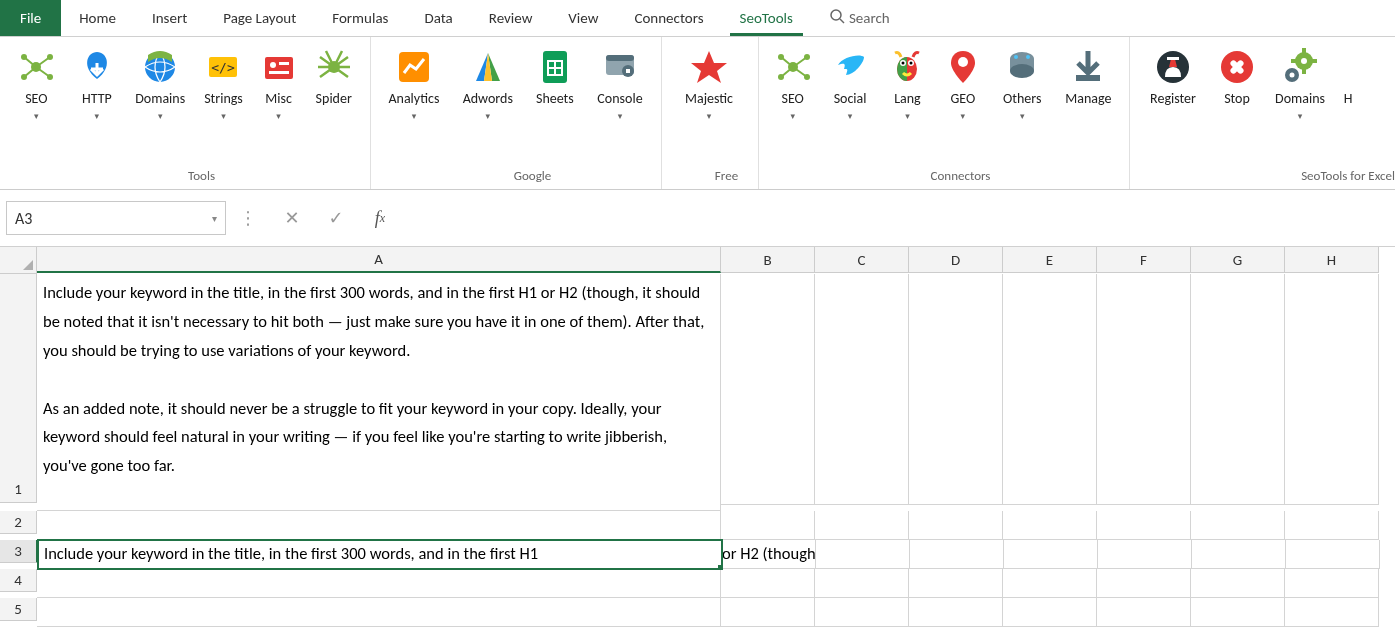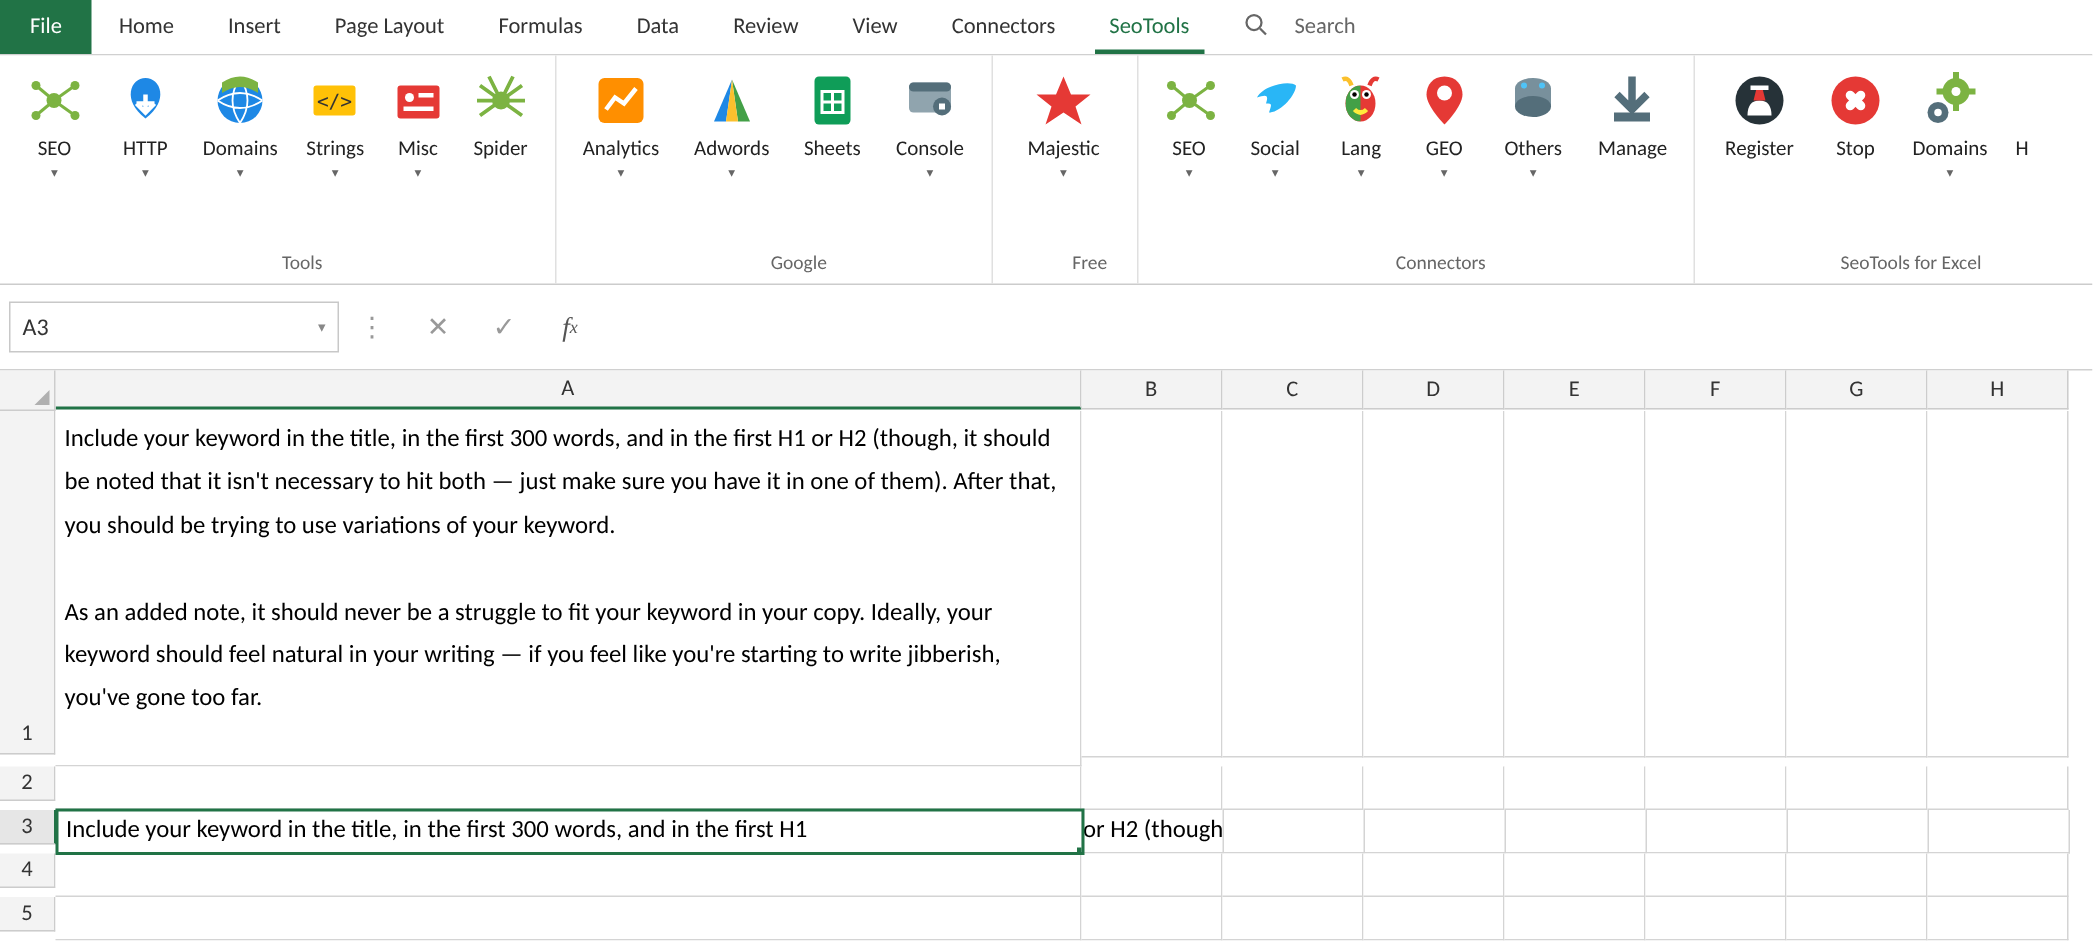--- a/index.html
+++ b/index.html
@@ -43,21 +43,21 @@
     position: absolute;
     left: 8px;
     right: 8px;
     bottom: 0;
     height: 3px;
     background: #217346;
   }
   .search-tab {
     display: flex;
     align-items: center;
-    gap: 18px;
+    gap: 4px;
     color: #666;
   }
 
   
   .ribbon {
     display: flex;
     border-bottom: 1px solid #ccc;
     height: 152px;
     background: #fff;
   }
@@ -550,21 +550,21 @@
             </svg>
         </span>
         <span class="lbl">Domains</span>
         <span class="drop">▾</span>
       </div>
       <div class="ribbon-btn" style="width:20px">
         <span class="icon" style="width:20px"></span>
         <span class="lbl">H</span>
       </div>
     </div>
-    <div class="ribbon-group-label" style="padding-right:10px">SeoTools for Excel</div>
+    <div class="ribbon-group-label" style="text-align:right;padding-right:0">SeoTools for Excel</div>
   </div>
 </div>
 
 <div class="formula-row">
   <div class="namebox">
     <span>A3</span>
     <span class="dd">▾</span>
   </div>
   <div class="fb-icons">
     <div class="fb-icon">⋮</div>

